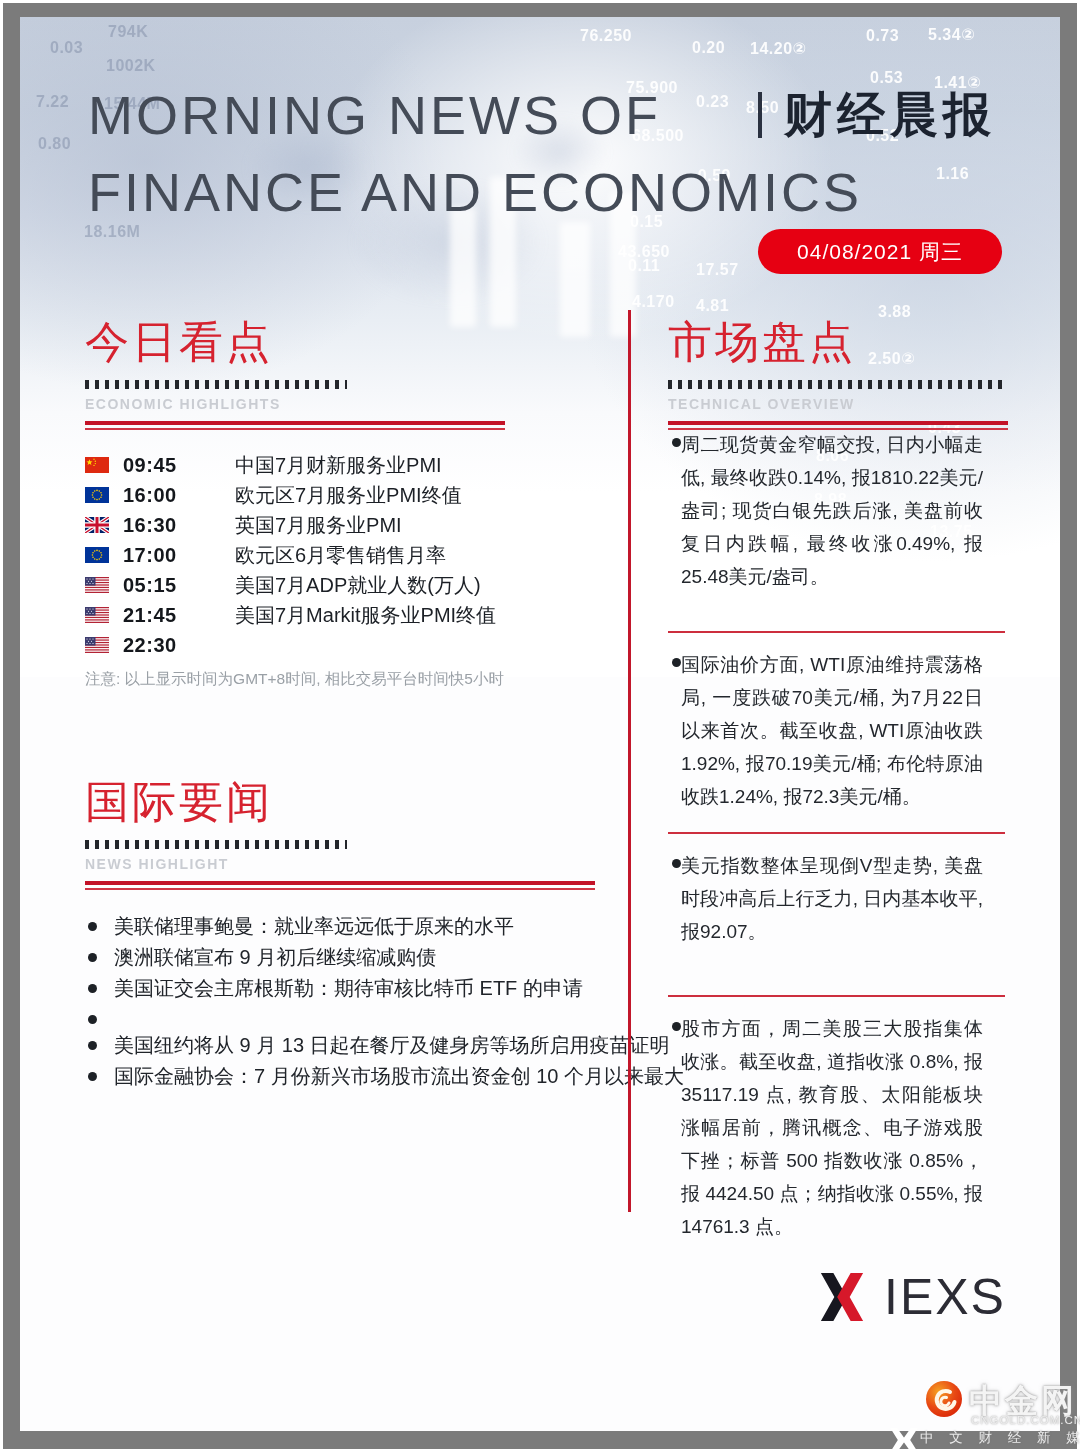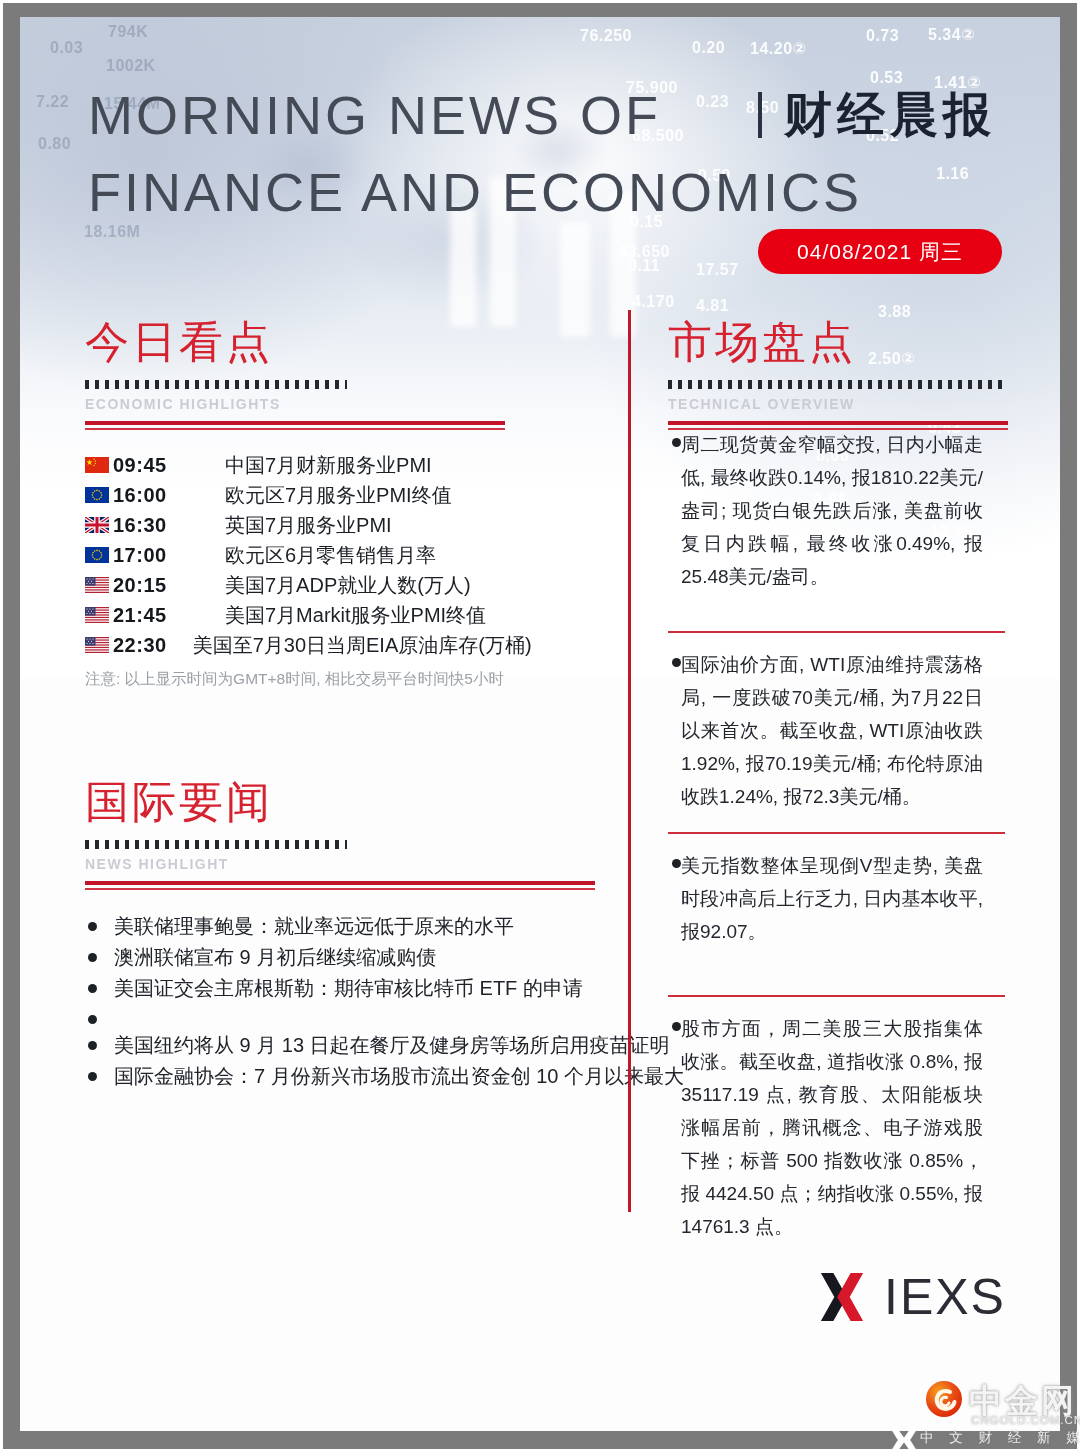--- a/index.html
+++ b/index.html
@@ -47,21 +47,21 @@
   .dbl .l1{height:4px;background:#c31328;}
   .dbl .l2{height:2px;background:#cf3545;margin-top:3px;}
 
   
   .sec-highlights{position:absolute;left:65px;top:303px;width:420px;}
   .sec-highlights .dotline{width:262px;}
   .schedule{margin-top:20px;}
   .srow{display:flex;align-items:center;height:30px;}
   .flag{width:26px;height:16px;flex:none;}
   .flag svg{display:block;width:24px;height:16px;}
-  .time{width:86px;margin-left:2px;font-size:20px;font-weight:700;color:#14171c;letter-spacing:.5px;}
+  .time{width:86px;margin-left:12px;font-size:20px;font-weight:700;color:#14171c;letter-spacing:.5px;}
   .evt{margin-left:26px;font-size:20px;font-weight:500;color:#1c2026;white-space:nowrap;}
   .note{margin-top:9px;font-size:15.5px;color:#9aa0a6;}
 
   
   .sec-news{position:absolute;left:65px;top:763px;width:510px;}
   .sec-news .dotline{width:262px;}
   .news-list{margin-top:26px;}
   .nrow{display:flex;margin-bottom:11px;}
   .ndot{width:9px;height:9px;border-radius:50%;background:#1d2126;flex:none;margin:6px 17px 0 3px;}
   .ntxt{font-size:20px;font-weight:500;color:#20242a;line-height:20px;white-space:nowrap;}
@@ -258,21 +258,21 @@
                   <circle cx="5" cy="2" r="0.55"></circle>
                   <circle cx="8" cy="2" r="0.55"></circle>
                   <circle cx="3.5" cy="4.3" r="0.55"></circle>
                   <circle cx="6.5" cy="4.3" r="0.55"></circle>
                   <circle cx="2" cy="6.5" r="0.55"></circle>
                   <circle cx="5" cy="6.5" r="0.55"></circle>
                   <circle cx="8" cy="6.5" r="0.55"></circle>
                 </g>
               </svg>
             </span>
-            <span class="time">20:15</span>
+            <span class="time">05:15</span>
             <span class="evt">美国7月ADP就业人数(万人)</span>
           </div>
           <div class="srow">
             <span class="flag">
               <svg viewBox="0 0 24 16">
                 <rect width="24" height="16" fill="#fff"></rect>
        <g fill="#b22234">
                   <rect y="0.00" width="24" height="1.23"></rect>
                   <rect y="2.46" width="24" height="1.23"></rect>
                   <rect y="4.92" width="24" height="1.23"></rect>
@@ -317,21 +317,20 @@
                   <circle cx="8" cy="2" r="0.55"></circle>
                   <circle cx="3.5" cy="4.3" r="0.55"></circle>
                   <circle cx="6.5" cy="4.3" r="0.55"></circle>
                   <circle cx="2" cy="6.5" r="0.55"></circle>
                   <circle cx="5" cy="6.5" r="0.55"></circle>
                   <circle cx="8" cy="6.5" r="0.55"></circle>
                 </g>
               </svg>
             </span>
             <span class="time">22:30</span>
-            <span class="evt">美国至7月30日当周EIA原油库存(万桶)</span>
           </div>
         </div>
       <div class="note">注意: 以上显示时间为GMT+8时间, 相比交易平台时间快5小时</div>
     </section>
 
     <section class="sec-news">
       <h2 class="sec-title" style="margin:0;">国际要闻</h2>
       <div class="dotline"></div>
       <div class="subcap">NEWS HIGHLIGHT</div>
       <div class="dbl">

